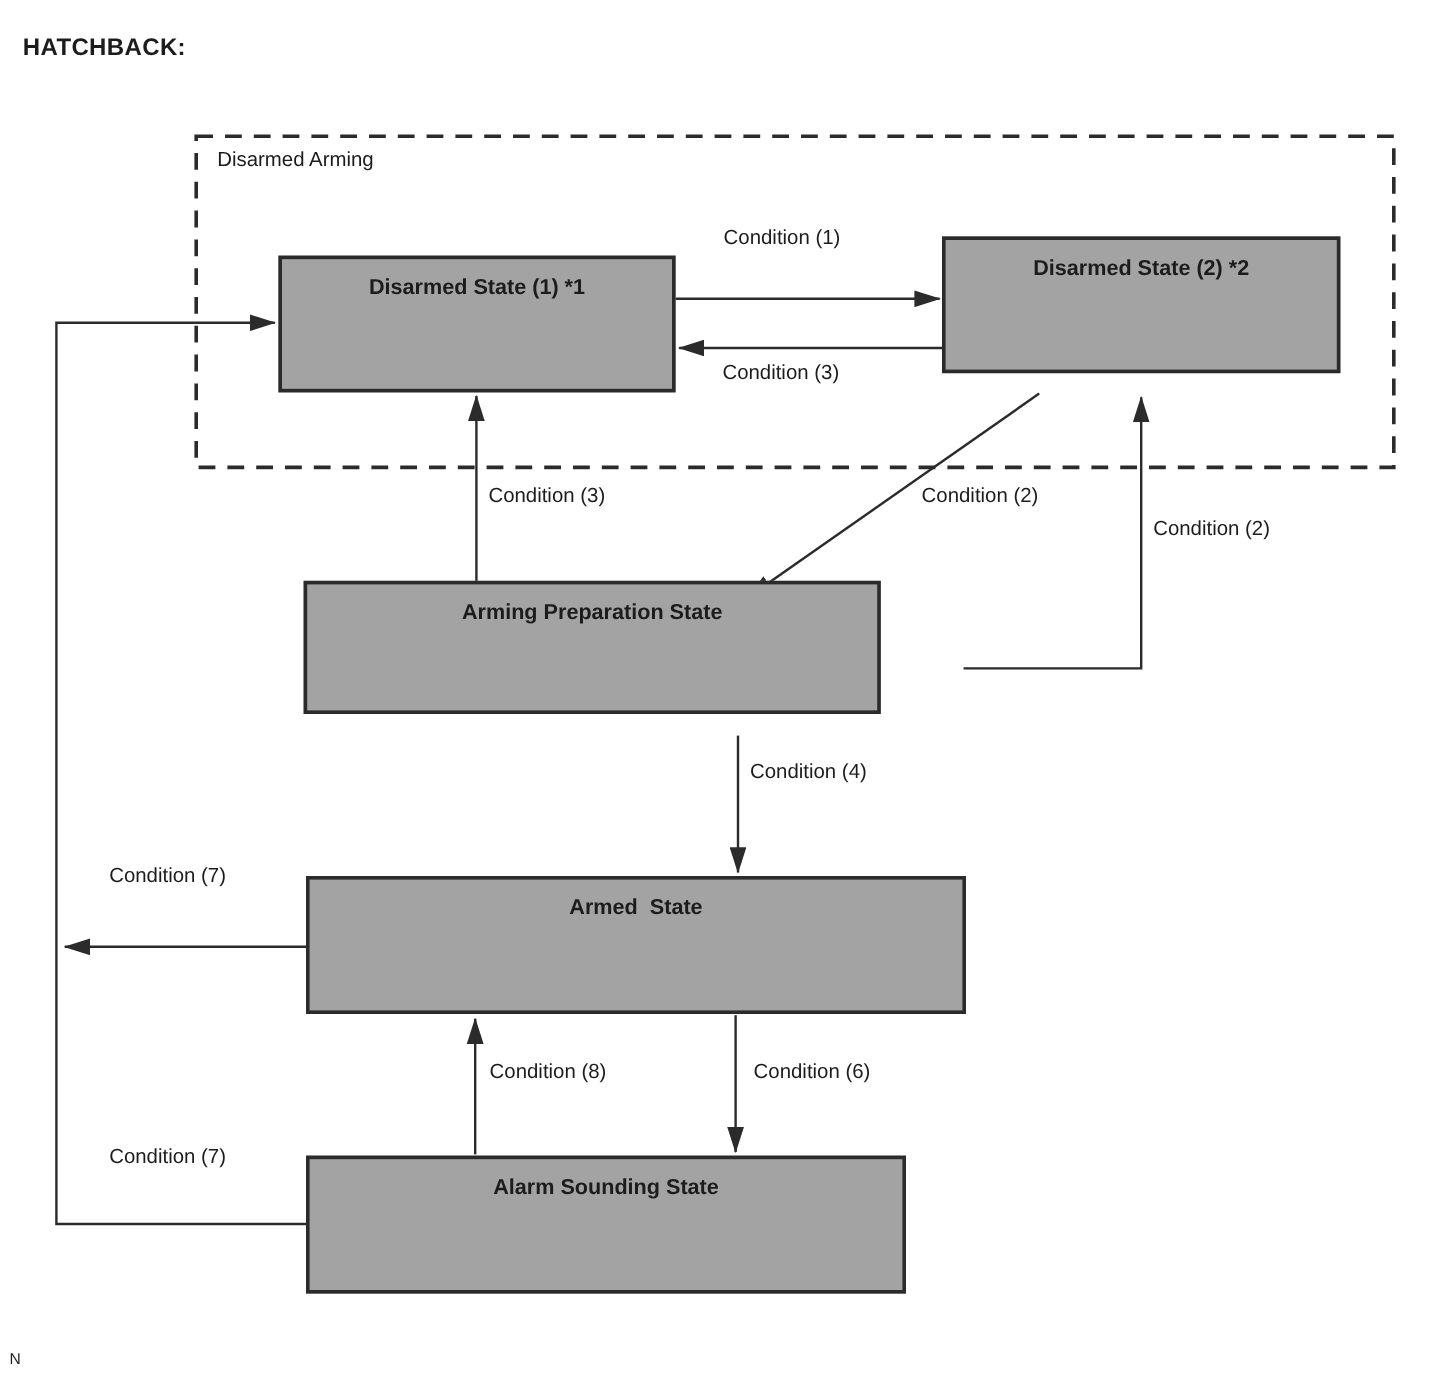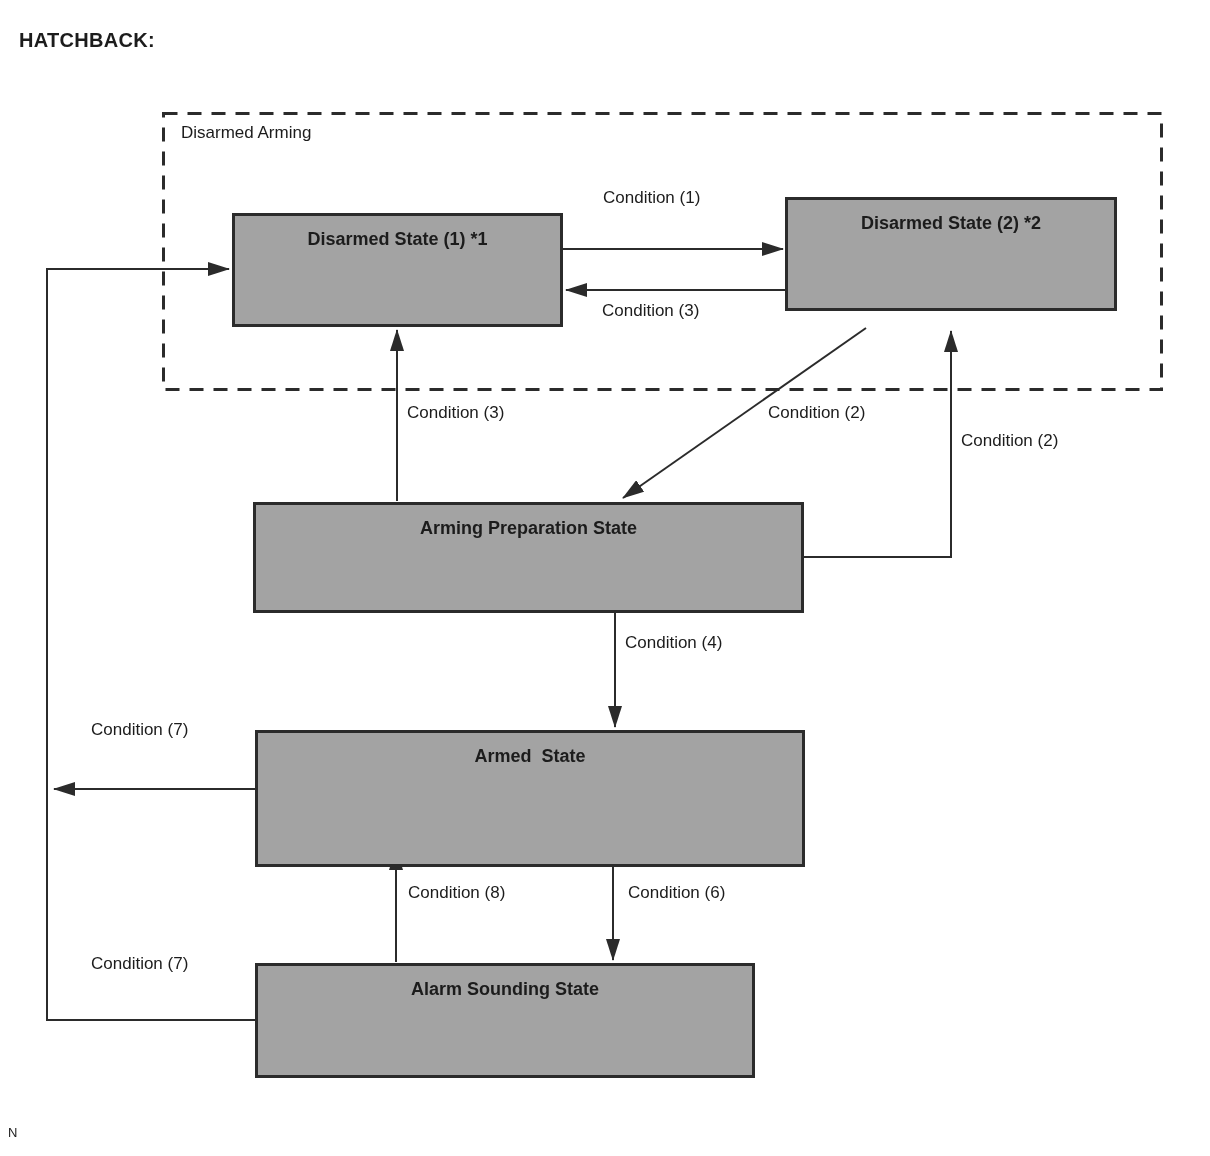--- a/index.html
+++ b/index.html
@@ -39,22 +39,22 @@
   }
   .state-box .title {
     margin-top: 13px;
     text-align: center;
     font-size: 18px;
     font-weight: bold;
     white-space: pre;
   }
   #box-disarmed1 { left: 232px; top: 213px; width: 331px; height: 114px; }
   #box-disarmed2 { left: 785px; top: 197px; width: 332px; height: 114px; }
-  #box-arming    { left: 253px; top: 502px; width: 551px; height: 111px; }
-  #box-armed     { left: 255px; top: 730px; width: 550px; height: 137px; }
+  #box-arming    { left: 253px; top: 484px; width: 481px; height: 111px; }
+  #box-armed     { left: 255px; top: 730px; width: 550px; height: 115px; }
   #box-alarm     { left: 255px; top: 963px; width: 500px; height: 115px; }
 
   .cond-label {
     position: absolute;
     font-size: 17px;
     white-space: nowrap;
     background: transparent;
   }
   #group-label   { left: 181px; top: 123px; font-size: 17px; position: absolute; white-space: nowrap; }
   #label-c1      { left: 603px; top: 188px; }

